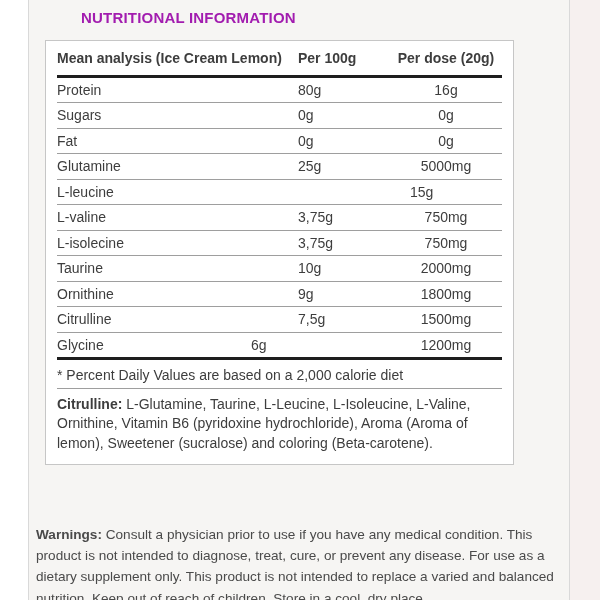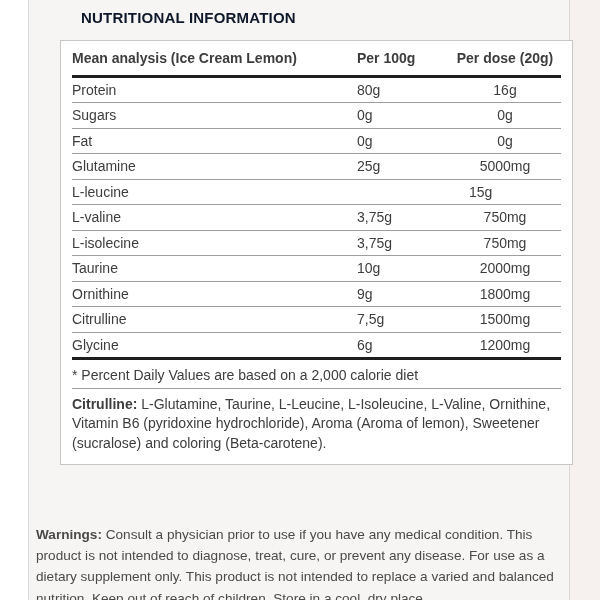--- a/index.html
+++ b/index.html
@@ -21,26 +21,26 @@
     position: absolute; left: 28px; top: 0;
     width: 542px; height: 600px;
     background: #f6f5f3;
     border-left: 1px solid #d9d9d9;
     border-right: 1px solid #d9d9d9;
   }
   .page-title {
     margin: 9px 0 0 52px;
     font-size: 15px;
     font-weight: bold;
-    color: #0f172a;
+    color: #a21caf;
     letter-spacing: 0.2px;
   }
   .nutri-box {
-    margin: 14px 0 0 31px;
-    width: 513px;
+    margin: 14px 0 0 16px;
+    width: 469px;
     background: #ffffff;
     border: 1px solid #c6c6c6;
     font-size: 14px;
   }
   .inner { margin: 0 11px; }
   .thead {
     display: flex;
     align-items: center;
     font-weight: bold;
     padding: 9px 0 7px;
@@ -50,21 +50,21 @@
   .c-100  { width: 92px;  text-align: left; }
   .c-dose { width: 112px; text-align: center; }
   .thick-rule { height: 3px; background: #1e1e1e; }
   .trow {
     display: flex;
     align-items: center;
     padding: 4px 0 3px;
     border-bottom: 1px solid #9e9e9e;
     line-height: 1.25;
   }
-  .trow:last-child { border-bottom: none; }
+  .trow:last-child { border-bottom: none; gap: 47px; }
   .footnote {
     padding: 7px 0 5px;
     border-bottom: 1px solid #9e9e9e;
   }
   .ingredients {
     padding: 6px 0 11px;
     line-height: 1.38;
   }
   .bold { font-weight: bold; }
   .warnings {

